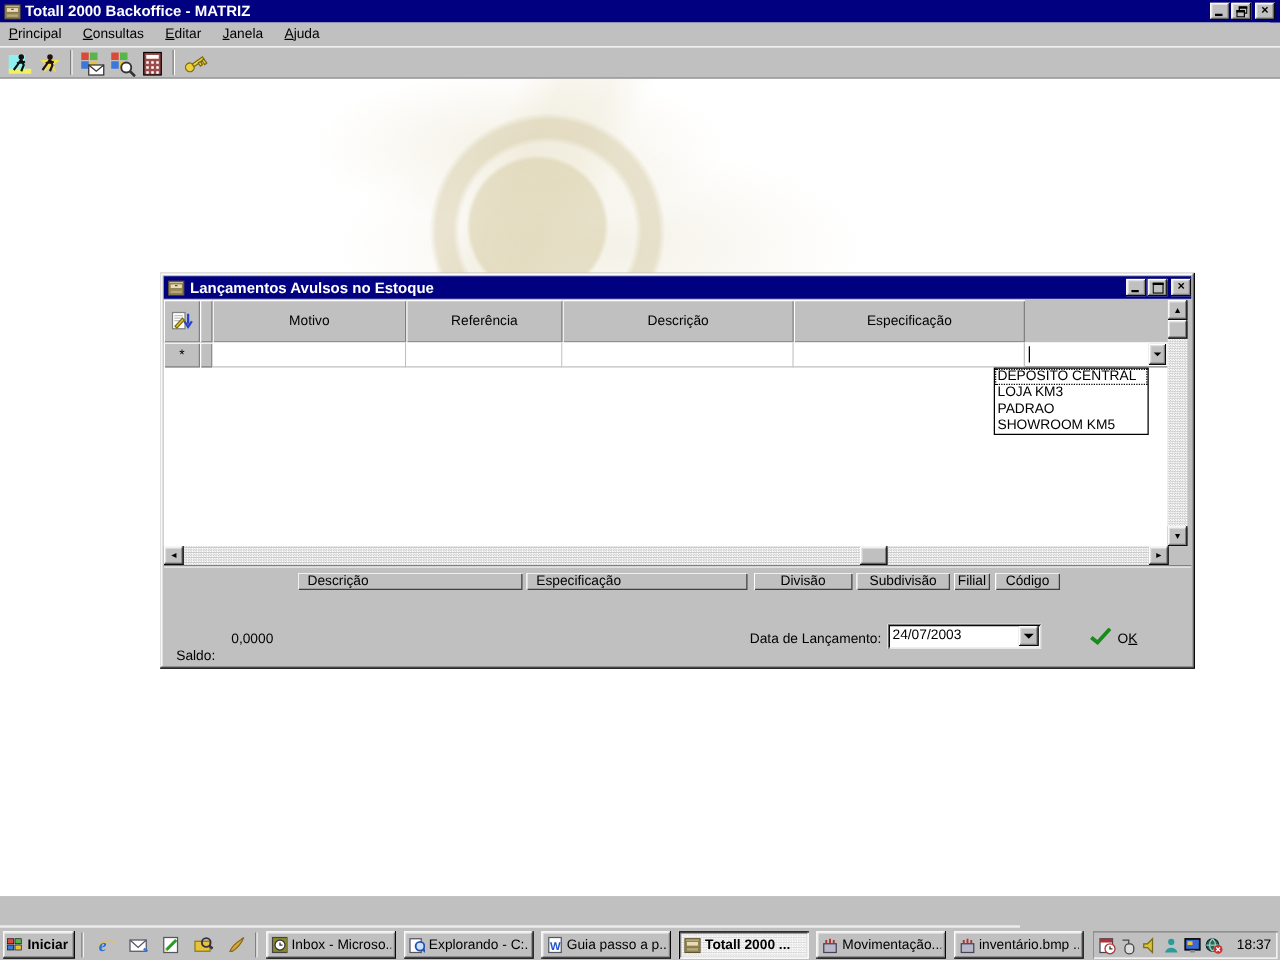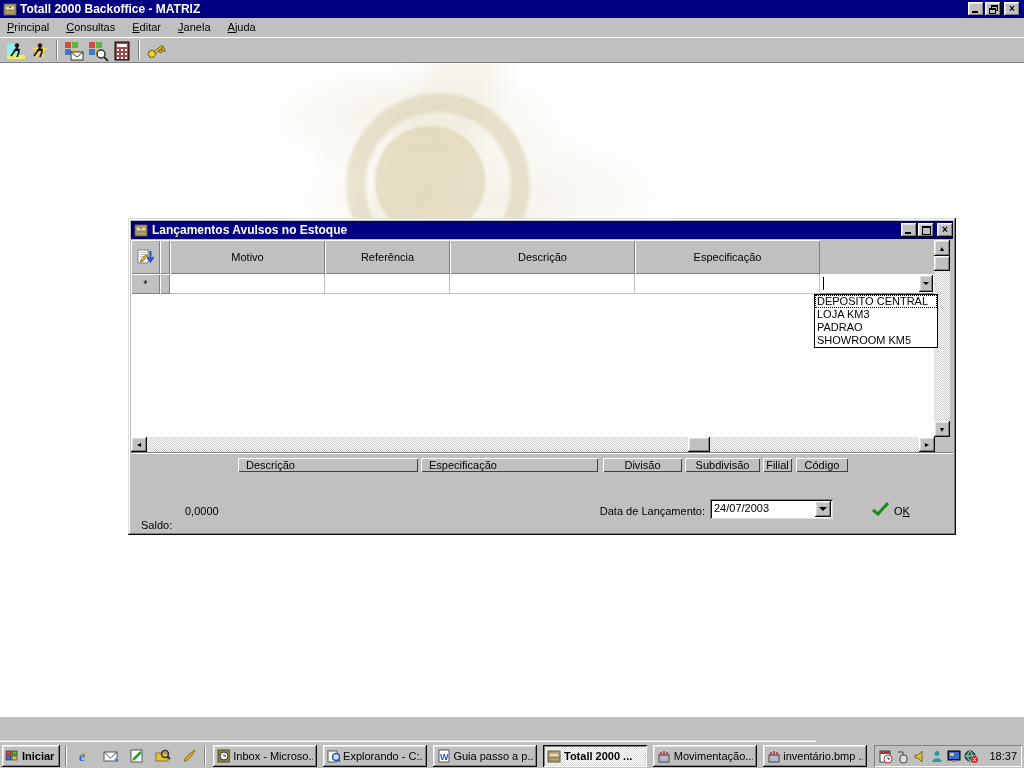--- a/index.html
+++ b/index.html
@@ -40,21 +40,21 @@
   }
   
   #dialog { left:128px; top:155px; width:828px; height:317px; background:#c0c0c0; z-index:5; }
   #dlg-title { left:3px; top:3px; width:822px; height:18px; background:#000080; color:#fff; }
   #dlg-title .title { position:absolute; left:21px; top:2px; font-weight:bold; font-size:12px; white-space:nowrap; }
   .gh { position:absolute; top:22px; height:34px; display:flex; align-items:center; justify-content:center; text-align:center; }
   .grid-body { left:3px; top:56px; width:804px; height:163px; background:#fff; }
   .gcell { position:absolute; top:56px; height:20px; background:#fff; border-right:1px solid #c0c0c0; border-bottom:1px solid #c0c0c0; }
   .rowind { position:absolute; top:56px; height:20px; display:flex; align-items:center; justify-content:center; }
   .sb-btn { position:absolute; background:#c0c0c0; box-shadow: inset -1px -1px #0a0a0a, inset 1px 1px #fff, inset -2px -2px #808080, inset 2px 2px #dfdfdf; display:flex; align-items:center; justify-content:center; font-size:7px; line-height:1; color:#000; }
-  #dropdown-list { left:686px; top:76px; width:124px; height:54px; background:#fff; border:1px solid #000; z-index:20; }
+  #dropdown-list { left:667px; top:76px; width:124px; height:54px; background:#fff; border:1px solid #000; z-index:20; }
   .dd-item { height:13px; line-height:13px; padding-left:2px; white-space:nowrap; overflow:hidden; }
   .dd-item.focused { outline:1px dotted #000; outline-offset:-1px; }
   #bottom-panel { left:3px; top:234px; width:822px; height:80px; background:#c0c0c0; border-top:1px solid #808080; box-shadow: inset 0 1px #fff; }
   .fh { position:absolute; top:240px; height:14px; background:#c0c0c0; box-shadow: inset 1px 1px #fff, inset -1px -1px #404040; line-height:14px; }
   .fh.pad { padding-left:8px; }
   .fh.ctr { text-align:center; }
   #date-combo { left:582px; top:281px; width:123px; height:20px; }
   #date-combo .val { position:absolute; left:4px; top:3px; }
   #date-combo .drop { position:absolute; right:2px; top:2px; width:16px; height:16px; }
   .tri-down { width:0; height:0; border-left:4px solid transparent; border-right:4px solid transparent; border-top:4px solid #000; }

